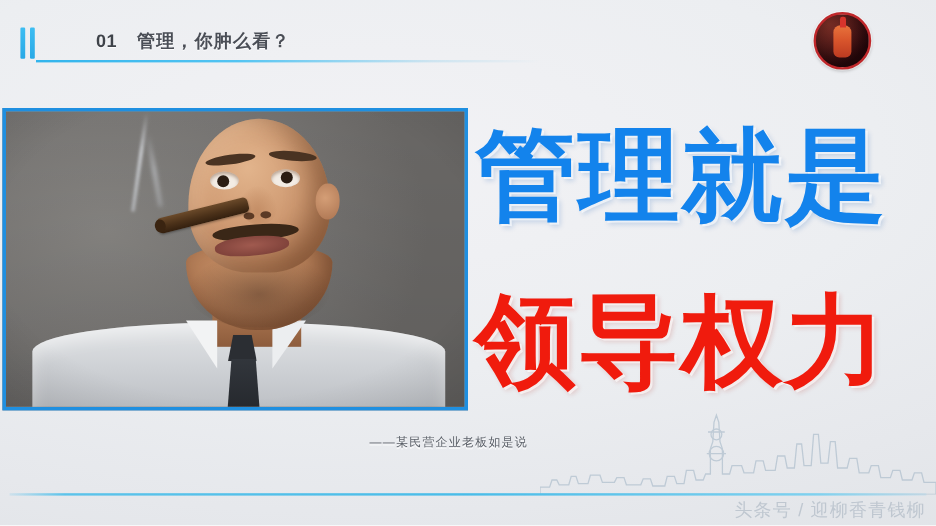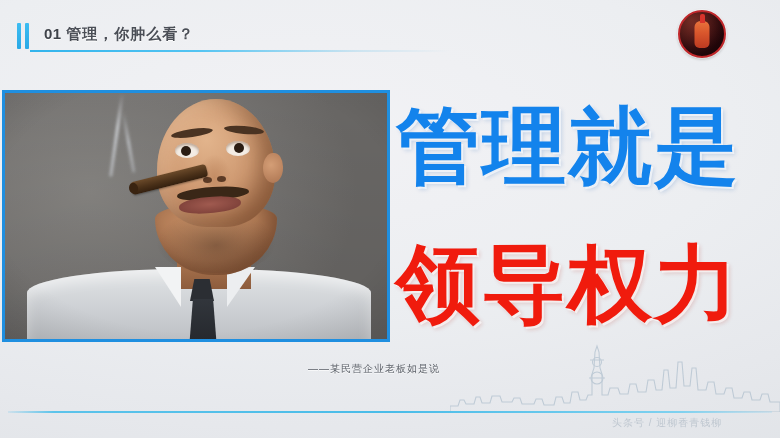--- a/index.html
+++ b/index.html
@@ -33,24 +33,25 @@
 
   .hdr-title {
     position:absolute; left:44px; top:25px;
     white-space:nowrap;
     color:#50545c;
     text-shadow:0 1px 0 rgba(255,255,255,.85);
   }
   .hdr-num {
     font-size:15px; font-weight:bold; letter-spacing:.5px;
     color:#3f434a;
+    margin-left:36px;
   }
   .hdr-text {
     font-size:15px; font-weight:bold; letter-spacing:1px;
-    color:#4a4e56; 
+    color:#4a4e56; margin-left:12px;
   }
 
   .hdr-rule {
     position:absolute; left:30px; top:50px;
     width:420px; height:2px;
     background:linear-gradient(90deg,#32b4ec 0%,#53c4f2 40%,rgba(140,205,235,.35) 78%,rgba(200,220,232,0) 100%);
   }
 
   
   .avatar {
@@ -280,21 +281,21 @@
   }
 
   
   .bottom-rule {
     position:absolute; left:8px; top:411px;
     width:764px; height:2px;
     background:linear-gradient(90deg,rgba(140,205,235,.25) 0%,#5cc3ea 6%,#49bce8 50%,#7fd1ef 88%,rgba(160,210,235,.3) 100%);
   }
   .watermark {
     position:absolute; left:612px; top:416px;
-    font-size:10px;
+    font-size:15px;
     letter-spacing:1px;
     color:#b9c2cc;
     white-space:nowrap;
     opacity:.85;
   }
 </style>
 </head>
 <body>
 
 <div id="slide">

